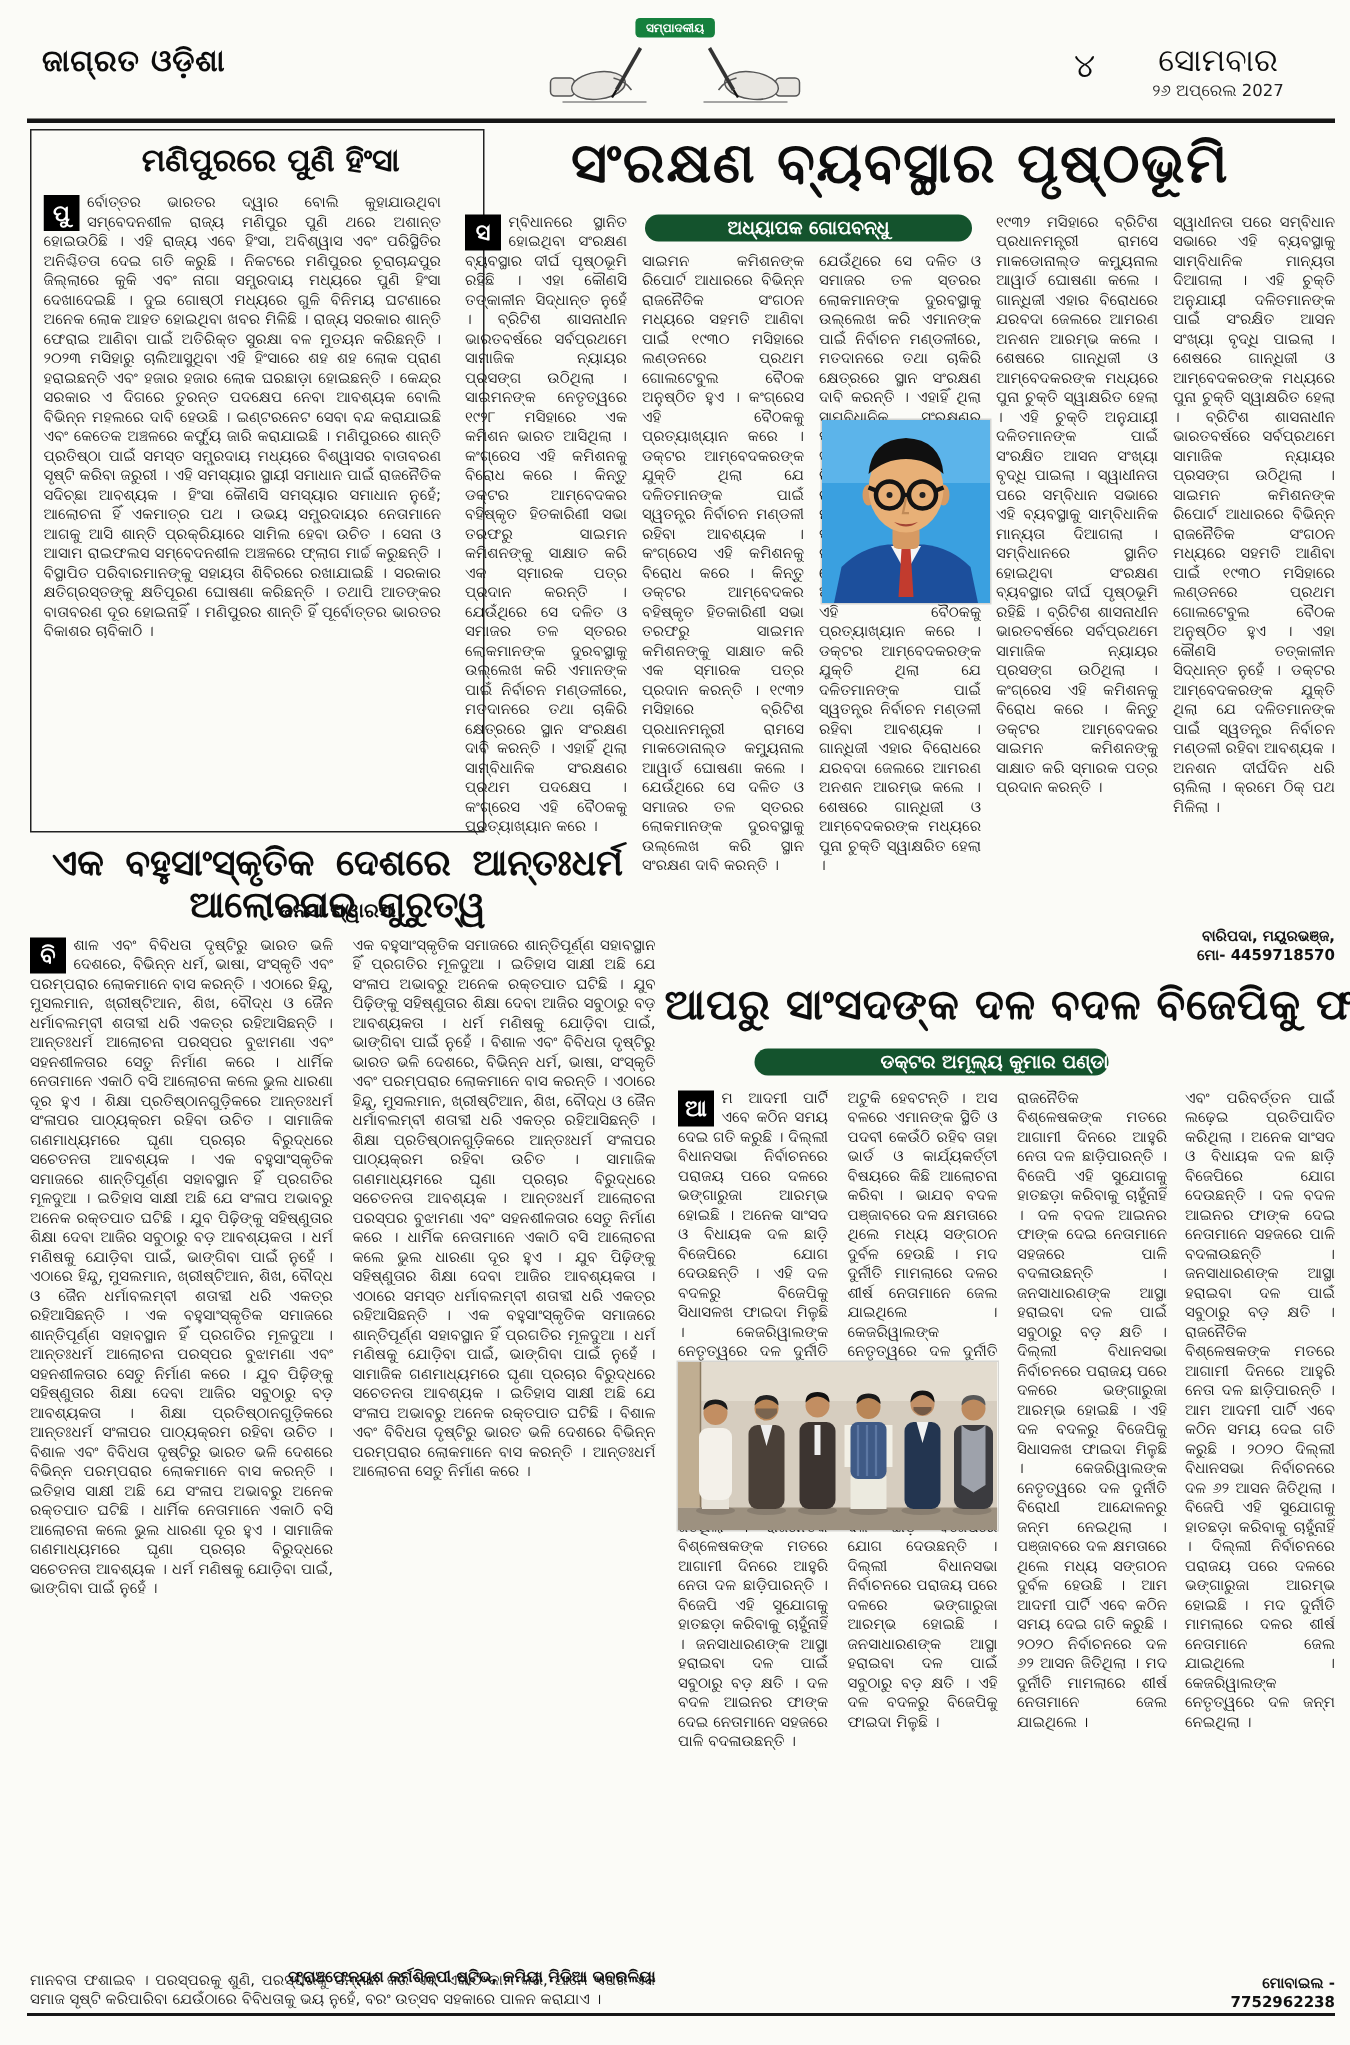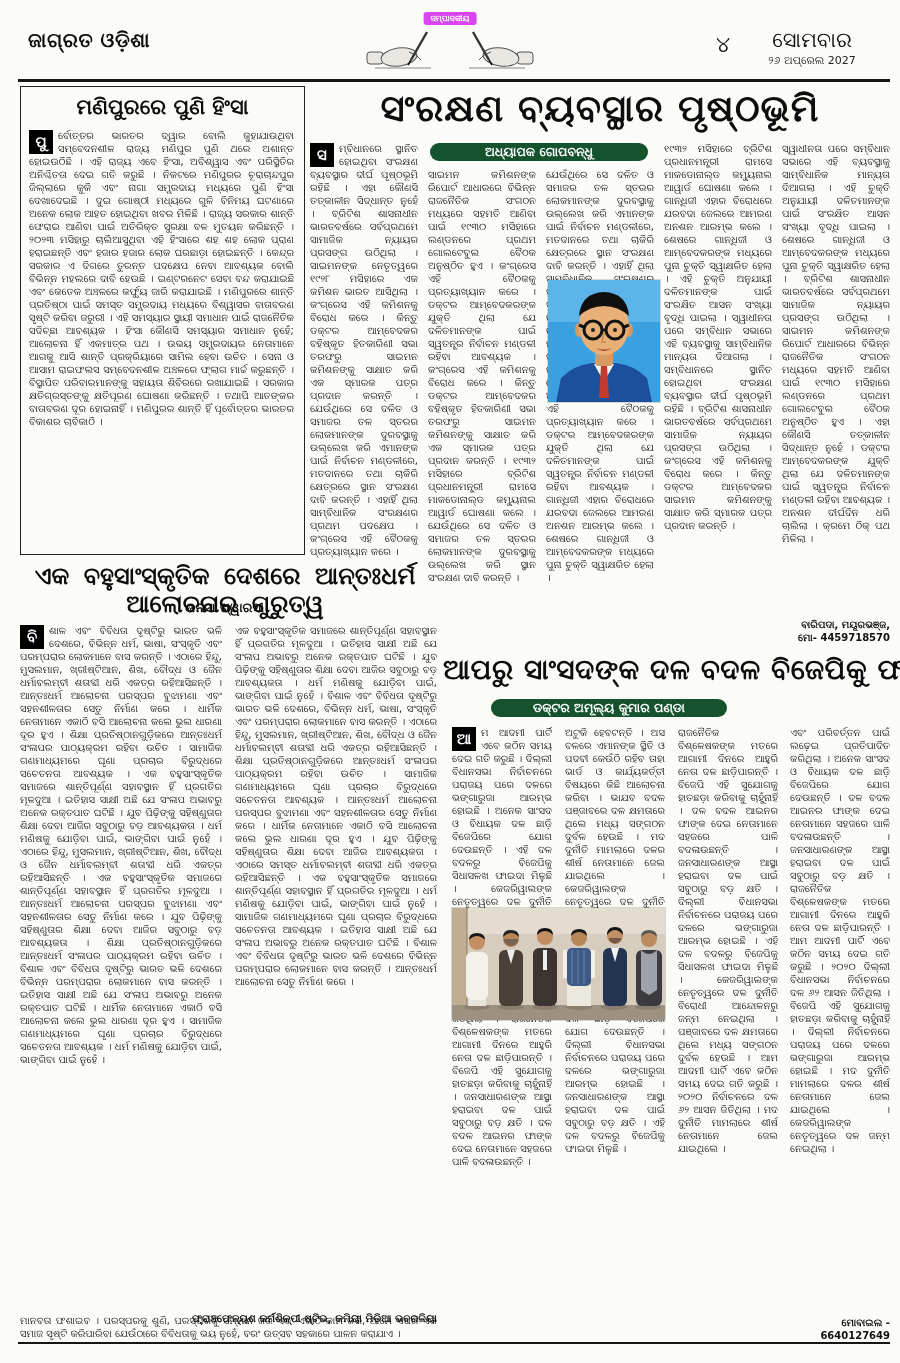--- a/index.html
+++ b/index.html
@@ -4,34 +4,34 @@
 <style>
   html,body{margin:0;padding:0;}
   body{width:900px;height:1363px;position:relative;background:#fbfbf7;
        font-family:"DejaVu Sans",sans-serif;color:#111;overflow:hidden;}
   .abs{position:absolute;}
   .rule{position:absolute;background:#161616;}
   .masthead{font-weight:bold;font-size:20px;letter-spacing:0.5px;color:#0c0c0c;}
   .pagenum{font-size:22px;color:#0c0c0c;}
   .weekday{font-size:21px;color:#0c0c0c;}
   .dateline{font-size:11px;color:#222;margin-top:2px;}
-  .logo-pill{position:absolute;left:50%;transform:translateX(-50%);top:0;background:#d946ef;color:#fff;
+  .logo-pill{position:absolute;left:50%;transform:translateX(-50%);top:0;background:#15803d;color:#fff;
              font-size:8px;line-height:13px;height:13px;padding:0 7px;border-radius:3px;font-weight:bold;white-space:nowrap;}
   .hl{position:absolute;font-weight:bold;color:#0d0d0d;text-align:center;line-height:1.15;}
   .hl-main{font-size:37px;letter-spacing:1px;}
   .hl-sub{font-size:28px;letter-spacing:0.5px;}
   .hl-left{font-size:21px;}
   .hl-display{font-family:"DejaVu Serif",serif;font-size:24px;font-weight:bold;}
   .pill{position:absolute;background:#14532d;color:#fff;font-weight:bold;text-align:center;
         border-radius:9px;font-size:12.5px;line-height:18px;height:18px;}
   .byline-center{position:absolute;font-weight:bold;font-size:13px;text-align:center;color:#0d0d0d;}
   .bodytext{position:absolute;font-size:10px;line-height:13px;text-align:justify;color:#161616;overflow:hidden;}
   .dropcap{float:left;width:24px;height:24px;background:#000;color:#fff;font-weight:bold;font-size:15px;
            line-height:24px;text-align:center;margin:1px 5px 1px 0;}
-  .leftbox{position:absolute;border:1.5px solid #222;background:#fbfbf7;}
+  .leftbox{position:absolute;border:1.5px solid #222;background:#fbfbf7;padding-left:18px;}
   .sign{position:absolute;background:#fbfbf7;font-weight:bold;font-size:10px;line-height:13px;text-align:right;color:#111;}
   .photo{position:absolute;overflow:hidden;box-shadow:0 0 0 1px rgba(0,0,0,0.15);}
   .credit{position:absolute;font-weight:bold;font-size:10.5px;text-align:right;color:#111;}
   .tailtext{position:absolute;font-size:10px;line-height:13px;text-align:justify;color:#161616;overflow:hidden;margin-top:28px;}
 </style>
 </head>
 <body>
 
 <div class="abs masthead" style="left:28px;top:28px;">ଜାଗ୍ରତ ଓଡ଼ିଶା</div>
 
@@ -122,21 +122,21 @@
 
 <div class="bodytext" style="left:20px;top:624px;width:202px;height:658px;">
   <span class="dropcap">ବି</span><span>ଶାଳ ଏବଂ ବିବିଧତା ଦୃଷ୍ଟିରୁ ଭାରତ ଭଳି ଦେଶରେ, ବିଭିନ୍ନ ଧର୍ମ, ଭାଷା, ସଂସ୍କୃତି ଏବଂ ପରମ୍ପରାର ଲୋକମାନେ ବାସ କରନ୍ତି । ଏଠାରେ ହିନ୍ଦୁ, ମୁସଲମାନ, ଖ୍ରୀଷ୍ଟିଆନ, ଶିଖ, ବୌଦ୍ଧ ଓ ଜୈନ ଧର୍ମାବଲମ୍ବୀ ଶତାବ୍ଦୀ ଧରି ଏକତ୍ର ରହିଆସିଛନ୍ତି । ଆନ୍ତଃଧର୍ମ ଆଲୋଚନା ପରସ୍ପର ବୁଝାମଣା ଏବଂ ସହନଶୀଳତାର ସେତୁ ନିର୍ମାଣ କରେ । ଧାର୍ମିକ ନେତାମାନେ ଏକାଠି ବସି ଆଲୋଚନା କଲେ ଭୁଲ ଧାରଣା ଦୂର ହୁଏ । ଶିକ୍ଷା ପ୍ରତିଷ୍ଠାନଗୁଡ଼ିକରେ ଆନ୍ତଃଧର୍ମ ସଂଳାପର ପାଠ୍ୟକ୍ରମ ରହିବା ଉଚିତ । ସାମାଜିକ ଗଣମାଧ୍ୟମରେ ଘୃଣା ପ୍ରଚାର ବିରୁଦ୍ଧରେ ସଚେତନତା ଆବଶ୍ୟକ । ଏକ ବହୁସାଂସ୍କୃତିକ ସମାଜରେ ଶାନ୍ତିପୂର୍ଣ୍ଣ ସହାବସ୍ଥାନ ହିଁ ପ୍ରଗତିର ମୂଳଦୁଆ । ଇତିହାସ ସାକ୍ଷୀ ଅଛି ଯେ ସଂଳାପ ଅଭାବରୁ ଅନେକ ରକ୍ତପାତ ଘଟିଛି । ଯୁବ ପିଢ଼ିଙ୍କୁ ସହିଷ୍ଣୁତାର ଶିକ୍ଷା ଦେବା ଆଜିର ସବୁଠାରୁ ବଡ଼ ଆବଶ୍ୟକତା । ଧର୍ମ ମଣିଷକୁ ଯୋଡ଼ିବା ପାଇଁ, ଭାଙ୍ଗିବା ପାଇଁ ନୁହେଁ । ଏଠାରେ ହିନ୍ଦୁ, ମୁସଲମାନ, ଖ୍ରୀଷ୍ଟିଆନ, ଶିଖ, ବୌଦ୍ଧ ଓ ଜୈନ ଧର୍ମାବଲମ୍ବୀ ଶତାବ୍ଦୀ ଧରି ଏକତ୍ର ରହିଆସିଛନ୍ତି । ଏକ ବହୁସାଂସ୍କୃତିକ ସମାଜରେ ଶାନ୍ତିପୂର୍ଣ୍ଣ ସହାବସ୍ଥାନ ହିଁ ପ୍ରଗତିର ମୂଳଦୁଆ । ଆନ୍ତଃଧର୍ମ ଆଲୋଚନା ପରସ୍ପର ବୁଝାମଣା ଏବଂ ସହନଶୀଳତାର ସେତୁ ନିର୍ମାଣ କରେ । ଯୁବ ପିଢ଼ିଙ୍କୁ ସହିଷ୍ଣୁତାର ଶିକ୍ଷା ଦେବା ଆଜିର ସବୁଠାରୁ ବଡ଼ ଆବଶ୍ୟକତା । ଶିକ୍ଷା ପ୍ରତିଷ୍ଠାନଗୁଡ଼ିକରେ ଆନ୍ତଃଧର୍ମ ସଂଳାପର ପାଠ୍ୟକ୍ରମ ରହିବା ଉଚିତ । ବିଶାଳ ଏବଂ ବିବିଧତା ଦୃଷ୍ଟିରୁ ଭାରତ ଭଳି ଦେଶରେ ବିଭିନ୍ନ ପରମ୍ପରାର ଲୋକମାନେ ବାସ କରନ୍ତି । ଇତିହାସ ସାକ୍ଷୀ ଅଛି ଯେ ସଂଳାପ ଅଭାବରୁ ଅନେକ ରକ୍ତପାତ ଘଟିଛି । ଧାର୍ମିକ ନେତାମାନେ ଏକାଠି ବସି ଆଲୋଚନା କଲେ ଭୁଲ ଧାରଣା ଦୂର ହୁଏ । ସାମାଜିକ ଗଣମାଧ୍ୟମରେ ଘୃଣା ପ୍ରଚାର ବିରୁଦ୍ଧରେ ସଚେତନତା ଆବଶ୍ୟକ । ଧର୍ମ ମଣିଷକୁ ଯୋଡ଼ିବା ପାଇଁ, ଭାଙ୍ଗିବା ପାଇଁ ନୁହେଁ ।</span>
 </div>
 <div class="bodytext" style="left:235px;top:624px;width:202px;height:658px;">ଏକ ବହୁସାଂସ୍କୃତିକ ସମାଜରେ ଶାନ୍ତିପୂର୍ଣ୍ଣ ସହାବସ୍ଥାନ ହିଁ ପ୍ରଗତିର ମୂଳଦୁଆ । ଇତିହାସ ସାକ୍ଷୀ ଅଛି ଯେ ସଂଳାପ ଅଭାବରୁ ଅନେକ ରକ୍ତପାତ ଘଟିଛି । ଯୁବ ପିଢ଼ିଙ୍କୁ ସହିଷ୍ଣୁତାର ଶିକ୍ଷା ଦେବା ଆଜିର ସବୁଠାରୁ ବଡ଼ ଆବଶ୍ୟକତା । ଧର୍ମ ମଣିଷକୁ ଯୋଡ଼ିବା ପାଇଁ, ଭାଙ୍ଗିବା ପାଇଁ ନୁହେଁ । ବିଶାଳ ଏବଂ ବିବିଧତା ଦୃଷ୍ଟିରୁ ଭାରତ ଭଳି ଦେଶରେ, ବିଭିନ୍ନ ଧର୍ମ, ଭାଷା, ସଂସ୍କୃତି ଏବଂ ପରମ୍ପରାର ଲୋକମାନେ ବାସ କରନ୍ତି । ଏଠାରେ ହିନ୍ଦୁ, ମୁସଲମାନ, ଖ୍ରୀଷ୍ଟିଆନ, ଶିଖ, ବୌଦ୍ଧ ଓ ଜୈନ ଧର୍ମାବଲମ୍ବୀ ଶତାବ୍ଦୀ ଧରି ଏକତ୍ର ରହିଆସିଛନ୍ତି । ଶିକ୍ଷା ପ୍ରତିଷ୍ଠାନଗୁଡ଼ିକରେ ଆନ୍ତଃଧର୍ମ ସଂଳାପର ପାଠ୍ୟକ୍ରମ ରହିବା ଉଚିତ । ସାମାଜିକ ଗଣମାଧ୍ୟମରେ ଘୃଣା ପ୍ରଚାର ବିରୁଦ୍ଧରେ ସଚେତନତା ଆବଶ୍ୟକ । ଆନ୍ତଃଧର୍ମ ଆଲୋଚନା ପରସ୍ପର ବୁଝାମଣା ଏବଂ ସହନଶୀଳତାର ସେତୁ ନିର୍ମାଣ କରେ । ଧାର୍ମିକ ନେତାମାନେ ଏକାଠି ବସି ଆଲୋଚନା କଲେ ଭୁଲ ଧାରଣା ଦୂର ହୁଏ । ଯୁବ ପିଢ଼ିଙ୍କୁ ସହିଷ୍ଣୁତାର ଶିକ୍ଷା ଦେବା ଆଜିର ଆବଶ୍ୟକତା । ଏଠାରେ ସମସ୍ତ ଧର୍ମାବଲମ୍ବୀ ଶତାବ୍ଦୀ ଧରି ଏକତ୍ର ରହିଆସିଛନ୍ତି । ଏକ ବହୁସାଂସ୍କୃତିକ ସମାଜରେ ଶାନ୍ତିପୂର୍ଣ୍ଣ ସହାବସ୍ଥାନ ହିଁ ପ୍ରଗତିର ମୂଳଦୁଆ । ଧର୍ମ ମଣିଷକୁ ଯୋଡ଼ିବା ପାଇଁ, ଭାଙ୍ଗିବା ପାଇଁ ନୁହେଁ । ସାମାଜିକ ଗଣମାଧ୍ୟମରେ ଘୃଣା ପ୍ରଚାର ବିରୁଦ୍ଧରେ ସଚେତନତା ଆବଶ୍ୟକ । ଇତିହାସ ସାକ୍ଷୀ ଅଛି ଯେ ସଂଳାପ ଅଭାବରୁ ଅନେକ ରକ୍ତପାତ ଘଟିଛି । ବିଶାଳ ଏବଂ ବିବିଧତା ଦୃଷ୍ଟିରୁ ଭାରତ ଭଳି ଦେଶରେ ବିଭିନ୍ନ ପରମ୍ପରାର ଲୋକମାନେ ବାସ କରନ୍ତି । ଆନ୍ତଃଧର୍ମ ଆଲୋଚନା ସେତୁ ନିର୍ମାଣ କରେ ।</div>
 
 <div class="tailtext" style="left:20px;top:1286px;width:417px;height:26px;">ମାନବତା ଫଶାଇବ । ପରସ୍ପରକୁ ଶୁଣି, ପରସ୍ପରକୁ ସମ୍ମାନ କରି ଏବଂ ଏକାଠି କାମ କରି, ଆମେ ଏପରି ଏକ ସମାଜ ସୃଷ୍ଟି କରିପାରିବା ଯେଉଁଠାରେ ବିବିଧତାକୁ ଭୟ ନୁହେଁ, ବରଂ ଉତ୍ସବ ସହକାରେ ପାଳନ କରାଯାଏ ।</div>
 <div class="credit" style="left:20px;top:1312px;width:417px;">ଫ୍ରାଞ୍ଚଫେନ୍ୟଶ କର୍ମଶିଳ୍ପୀ ଷ୍ଟିଭ, କମିୟା ମିଡିଆ ଭବରଳିୟା</div>
 
 <div class="hl hl-sub" style="left:443px;top:654px;width:447px;white-space:nowrap;">ଆପରୁ ସାଂସଦଙ୍କ ଦଳ ବଦଳ ବିଜେପିକୁ ଫାଇଦା</div>
-<div class="pill" style="left:491px;top:699px;width:236px;">ଡକ୍ଟର ଅମୂଲ୍ୟ କୁମାର ପଣ୍ଡା</div>
+<div class="pill" style="left:503px;top:699px;width:236px;text-align:right;">ଡକ୍ଟର ଅମୂଲ୍ୟ କୁମାର ପଣ୍ଡା</div>
 
 <div class="bodytext" style="left:452px;top:726px;width:100px;height:604px;">
   <span class="dropcap">ଆ</span><span>ମ ଆଦମୀ ପାର୍ଟି ଏବେ କଠିନ ସମୟ ଦେଇ ଗତି କରୁଛି । ଦିଲ୍ଲୀ ବିଧାନସଭା ନିର୍ବାଚନରେ ପରାଜୟ ପରେ ଦଳରେ ଭଙ୍ଗାରୁଜା ଆରମ୍ଭ ହୋଇଛି । ଅନେକ ସାଂସଦ ଓ ବିଧାୟକ ଦଳ ଛାଡ଼ି ବିଜେପିରେ ଯୋଗ ଦେଉଛନ୍ତି । ଏହି ଦଳ ବଦଳରୁ ବିଜେପିକୁ ସିଧାସଳଖ ଫାଇଦା ମିଳୁଛି । କେଜରିୱାଲଙ୍କ ନେତୃତ୍ୱରେ ଦଳ ଦୁର୍ନୀତି ବିରୋଧୀ ଆନ୍ଦୋଳନରୁ ଜନ୍ମ ନେଇଥିଲା । ମଦ ଦୁର୍ନୀତି ମାମଲାରେ ଦଳର ଶୀର୍ଷ ନେତାମାନେ ଜେଲ ଯାଇଥିଲେ । ୨୦୨୦ ଦିଲ୍ଲୀ ବିଧାନସଭା ନିର୍ବାଚନରେ ସିସୋଦିଆଙ୍କ ସମେତ ଦଳ ୬୨ ଆସନ ଜିତିଥିଲା । ରାଜନୈତିକ ବିଶ୍ଳେଷକଙ୍କ ମତରେ ଆଗାମୀ ଦିନରେ ଆହୁରି ନେତା ଦଳ ଛାଡ଼ିପାରନ୍ତି । ବିଜେପି ଏହି ସୁଯୋଗକୁ ହାତଛଡ଼ା କରିବାକୁ ଚାହୁଁନାହିଁ । ଜନସାଧାରଣଙ୍କ ଆସ୍ଥା ହରାଇବା ଦଳ ପାଇଁ ସବୁଠାରୁ ବଡ଼ କ୍ଷତି । ଦଳ ବଦଳ ଆଇନର ଫାଙ୍କ ଦେଇ ନେତାମାନେ ସହଜରେ ପାଳି ବଦଳାଉଛନ୍ତି ।</span>
 </div>
 <div class="bodytext" style="left:565px;top:726px;width:100px;height:604px;">ଅଟୁକି ହେବଟନ୍ତି । ଅସ ବଳରେ ଏମାନଙ୍କ ସ୍ଥିତି ଓ ପଦବୀ କେଉଁଠି ରହିବ ତାହା ଭାର୍ଡ ଓ କାର୍ଯ୍ୟକର୍ତ୍ତୀ ବିଷୟରେ କିଛି ଆଲୋଚନା କରିବା । ଭାଯବ ବଦଳ ପଞ୍ଜାବରେ ଦଳ କ୍ଷମତାରେ ଥିଲେ ମଧ୍ୟ ସଙ୍ଗଠନ ଦୁର୍ବଳ ହେଉଛି । ମଦ ଦୁର୍ନୀତି ମାମଲାରେ ଦଳର ଶୀର୍ଷ ନେତାମାନେ ଜେଲ ଯାଇଥିଲେ । କେଜରିୱାଲଙ୍କ ନେତୃତ୍ୱରେ ଦଳ ଦୁର୍ନୀତି ବିରୋଧୀ ଆନ୍ଦୋଳନରୁ ଜନ୍ମ ନେଇଥିଲା । ଦଳ ବଦଳ ଆଇନର ଫାଙ୍କ ଦେଇ ନେତାମାନେ ସହଜରେ ପାଳି ବଦଳାଉଛନ୍ତି । ଆମ ଆଦମୀ ପାର୍ଟି ଏବେ କଠିନ ସମୟ ଦେଇ ଗତି କରୁଛି । ଅନେକ ସାଂସଦ ଓ ବିଧାୟକ ଦଳ ଛାଡ଼ି ବିଜେପିରେ ଯୋଗ ଦେଉଛନ୍ତି । ଦିଲ୍ଲୀ ବିଧାନସଭା ନିର୍ବାଚନରେ ପରାଜୟ ପରେ ଦଳରେ ଭଙ୍ଗାରୁଜା ଆରମ୍ଭ ହୋଇଛି । ଜନସାଧାରଣଙ୍କ ଆସ୍ଥା ହରାଇବା ଦଳ ପାଇଁ ସବୁଠାରୁ ବଡ଼ କ୍ଷତି । ଏହି ଦଳ ବଦଳରୁ ବିଜେପିକୁ ଫାଇଦା ମିଳୁଛି ।</div>
 <div class="bodytext" style="left:678px;top:726px;width:100px;height:604px;">ରାଜନୈତିକ ବିଶ୍ଳେଷକଙ୍କ ମତରେ ଆଗାମୀ ଦିନରେ ଆହୁରି ନେତା ଦଳ ଛାଡ଼ିପାରନ୍ତି । ବିଜେପି ଏହି ସୁଯୋଗକୁ ହାତଛଡ଼ା କରିବାକୁ ଚାହୁଁନାହିଁ । ଦଳ ବଦଳ ଆଇନର ଫାଙ୍କ ଦେଇ ନେତାମାନେ ସହଜରେ ପାଳି ବଦଳାଉଛନ୍ତି । ଜନସାଧାରଣଙ୍କ ଆସ୍ଥା ହରାଇବା ଦଳ ପାଇଁ ସବୁଠାରୁ ବଡ଼ କ୍ଷତି । ଦିଲ୍ଲୀ ବିଧାନସଭା ନିର୍ବାଚନରେ ପରାଜୟ ପରେ ଦଳରେ ଭଙ୍ଗାରୁଜା ଆରମ୍ଭ ହୋଇଛି । ଏହି ଦଳ ବଦଳରୁ ବିଜେପିକୁ ସିଧାସଳଖ ଫାଇଦା ମିଳୁଛି । କେଜରିୱାଲଙ୍କ ନେତୃତ୍ୱରେ ଦଳ ଦୁର୍ନୀତି ବିରୋଧୀ ଆନ୍ଦୋଳନରୁ ଜନ୍ମ ନେଇଥିଲା । ପଞ୍ଜାବରେ ଦଳ କ୍ଷମତାରେ ଥିଲେ ମଧ୍ୟ ସଙ୍ଗଠନ ଦୁର୍ବଳ ହେଉଛି । ଆମ ଆଦମୀ ପାର୍ଟି ଏବେ କଠିନ ସମୟ ଦେଇ ଗତି କରୁଛି । ୨୦୨୦ ନିର୍ବାଚନରେ ଦଳ ୬୨ ଆସନ ଜିତିଥିଲା । ମଦ ଦୁର୍ନୀତି ମାମଲାରେ ଶୀର୍ଷ ନେତାମାନେ ଜେଲ ଯାଇଥିଲେ ।</div>
 <div class="bodytext" style="left:790px;top:726px;width:100px;height:604px;">ଏବଂ ପରିବର୍ତ୍ତନ ପାଇଁ ଲଢ଼େଇ ପ୍ରତିପାଦିତ କରିଥିଲା । ଅନେକ ସାଂସଦ ଓ ବିଧାୟକ ଦଳ ଛାଡ଼ି ବିଜେପିରେ ଯୋଗ ଦେଉଛନ୍ତି । ଦଳ ବଦଳ ଆଇନର ଫାଙ୍କ ଦେଇ ନେତାମାନେ ସହଜରେ ପାଳି ବଦଳାଉଛନ୍ତି । ଜନସାଧାରଣଙ୍କ ଆସ୍ଥା ହରାଇବା ଦଳ ପାଇଁ ସବୁଠାରୁ ବଡ଼ କ୍ଷତି । ରାଜନୈତିକ ବିଶ୍ଳେଷକଙ୍କ ମତରେ ଆଗାମୀ ଦିନରେ ଆହୁରି ନେତା ଦଳ ଛାଡ଼ିପାରନ୍ତି । ଆମ ଆଦମୀ ପାର୍ଟି ଏବେ କଠିନ ସମୟ ଦେଇ ଗତି କରୁଛି । ୨୦୨୦ ଦିଲ୍ଲୀ ବିଧାନସଭା ନିର୍ବାଚନରେ ଦଳ ୬୨ ଆସନ ଜିତିଥିଲା । ବିଜେପି ଏହି ସୁଯୋଗକୁ ହାତଛଡ଼ା କରିବାକୁ ଚାହୁଁନାହିଁ । ଦିଲ୍ଲୀ ନିର୍ବାଚନରେ ପରାଜୟ ପରେ ଦଳରେ ଭଙ୍ଗାରୁଜା ଆରମ୍ଭ ହୋଇଛି । ମଦ ଦୁର୍ନୀତି ମାମଲାରେ ଦଳର ଶୀର୍ଷ ନେତାମାନେ ଜେଲ ଯାଇଥିଲେ । କେଜରିୱାଲଙ୍କ ନେତୃତ୍ୱରେ ଦଳ ଜନ୍ମ ନେଇଥିଲା ।</div>
 
 <div class="photo" style="left:452px;top:908px;width:213px;height:112px;">
   <svg width="213" height="112" viewBox="0 0 213 112">
@@ -189,15 +189,15 @@
     <path d="M155 27 Q155 19 163 19 Q171 19 171 27 Q167 22 163 22 Q159 22 155 27Z" fill="#141414"></path>
     <path d="M157 32 Q163 39 169 32 L169 30 L157 30 Z" fill="#3c342e" opacity="0.6"></path>
 
     <rect x="184" y="42" width="26" height="56" rx="6" fill="#3b3b3f"></rect>
     <path d="M189 42 Q197 50 205 42 L205 82 L197 87 L189 82 Z" fill="#a7abb4" opacity="0.92"></path>
     <circle cx="197" cy="31" r="8" fill="#bd8a5e"></circle>
     <path d="M189 29 Q189 22 197 22 Q205 22 205 29 Q201 25 197 25 Q193 25 189 29Z" fill="#585858"></path>
   </svg>
 </div>
 
-<div class="sign" style="left:770px;top:1316px;width:120px;height:14px;">ମୋବାଇଲ - 6640127649</div>
+<div class="sign" style="left:770px;top:1316px;width:120px;height:14px;">ମୋବାଇଲ - 7752962238</div>
 
 <div class="rule" style="left:18px;top:1342px;width:872px;height:2px;"></div>
 
 </body></html>

